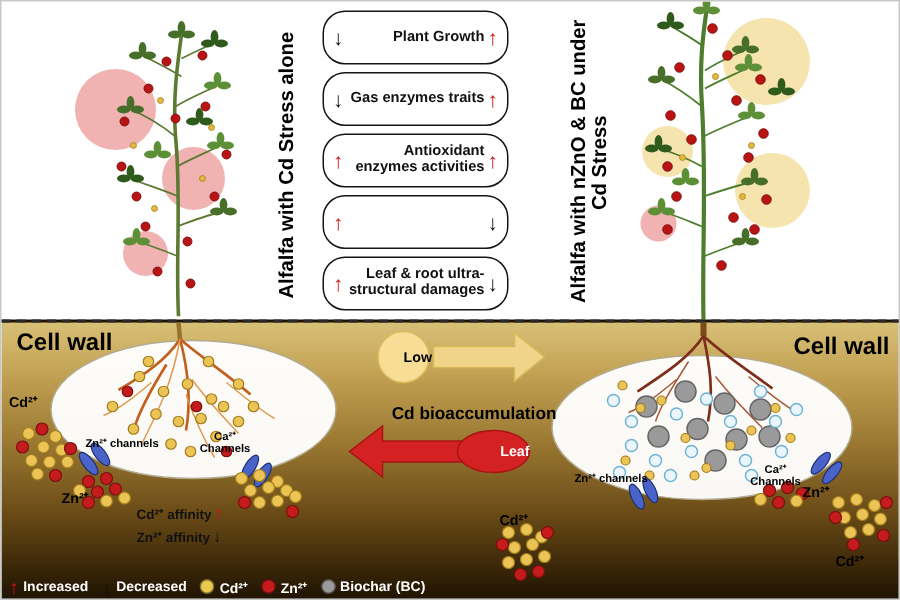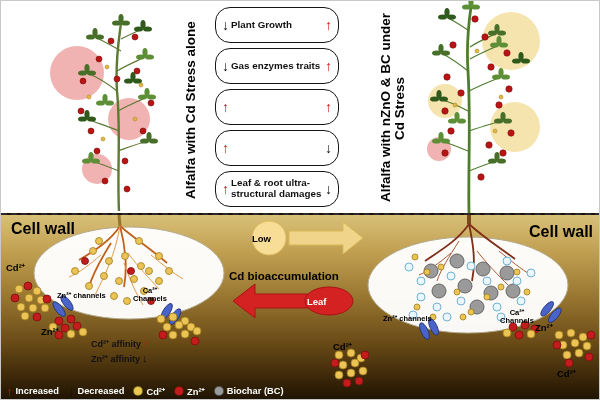--- a/index.html
+++ b/index.html
@@ -5,35 +5,35 @@
   html,body{margin:0;padding:0;}
   body{font-family:"Liberation Sans",sans-serif;}
   .canvas{position:relative;width:600px;height:400px;background:#fff;overflow:hidden;border:1px solid #c8c8c8;box-sizing:border-box;}
   
   .vlabel{position:absolute;writing-mode:vertical-rl;transform:rotate(180deg);font-weight:bold;color:#000;text-align:center;line-height:1.05;}
   .vlabel.left{left:183px;top:10px;height:198px;font-size:13.5px;}
   .vlabel.right{left:378px;top:4px;height:206px;width:38px;font-size:13.5px;}
   
   .boxes{position:absolute;left:214px;top:6px;width:124px;height:200px;display:flex;flex-direction:column;gap:5px;}
   .mbox{flex:1;background:#fff;border:1.6px solid #151515;border-radius:15px;display:flex;align-items:center;justify-content:space-between;padding:1px 6px;gap:2px;}
-  .mtext{flex:1;text-align:left;font-size:9.8px;font-weight:bold;line-height:1.1;color:#111;}
+  .mtext{flex:1;text-align:right;font-size:9.8px;font-weight:bold;line-height:1.1;color:#111;}
   .arr{font-size:14px;font-weight:bold;line-height:1;}
   [data-c="red"]{color:#cf1212;}
   [data-c="black"]{color:#111;}
   
   .soil{position:absolute;left:0;top:212px;width:600px;height:188px;box-sizing:border-box;border-top:2.5px dashed #2a2a2a;
         background:linear-gradient(180deg,#d8c078 0%,#c3a254 18%,#9c7a33 42%,#6b4c17 68%,#3a2608 88%,#1d1202 100%);overflow:hidden;}
   .scene{position:absolute;left:0;top:0;}
   .slabel{position:absolute;color:#000;white-space:nowrap;}
   .cellwall{font-weight:bold;font-size:16px;}
   .chan{font-size:7.5px;font-weight:bold;white-space:normal;text-align:center;line-height:1.1;}
   .ion{font-weight:bold;font-size:9.5px;}
   .affinity{position:absolute;font-size:9px;font-weight:bold;color:#111;line-height:1.35;}
   .aff-row .arr-s{font-size:11px;font-weight:bold;margin-left:2px;}
-  .centertxt{position:absolute;text-align:left;font-weight:bold;color:#000;}
+  .centertxt{position:absolute;text-align:right;font-weight:bold;color:#000;}
   .low{left:251px;top:18px;width:36px;font-size:9.5px;}
   .cdbio{left:228px;top:55px;width:142px;font-size:11.5px;}
   .high{left:306px;top:81px;width:46px;font-size:9.5px;color:#fff;}
   
   .legend{position:absolute;left:0;top:165px;width:600px;height:22px;display:flex;align-items:center;gap:9px;padding:0 5px;box-sizing:border-box;}
   .litem{display:flex;align-items:center;gap:3px;}
   .llabel{color:#fff;font-weight:bold;font-size:9.3px;white-space:nowrap;}
   .lswatch{width:10px;height:10px;border-radius:50%;border:1px solid rgba(0,0,0,.45);box-sizing:border-box;flex:none;}
   .lg-arrow{font-size:13px;font-weight:bold;line-height:1;}
   
@@ -193,20 +193,21 @@
       <span class="mtext">Plant Growth</span>
       <span class="arr" data-c="red">↑</span>
     </div>
     <div class="mbox">
       <span class="arr" data-c="black">↓</span>
       <span class="mtext">Gas enzymes traits</span>
       <span class="arr" data-c="red">↑</span>
     </div>
     <div class="mbox">
       <span class="arr" data-c="red">↑</span>
+      <span class="mtext">Antioxidant enzymes activities</span>
       <span class="arr" data-c="red">↑</span>
     </div>
     <div class="mbox">
       <span class="arr" data-c="red">↑</span>
       <span class="arr" data-c="black">↓</span>
     </div>
     <div class="mbox">
       <span class="arr" data-c="red">↑</span>
       <span class="mtext">Leaf &amp; root ultra-structural damages</span>
       <span class="arr" data-c="black">↓</span>

